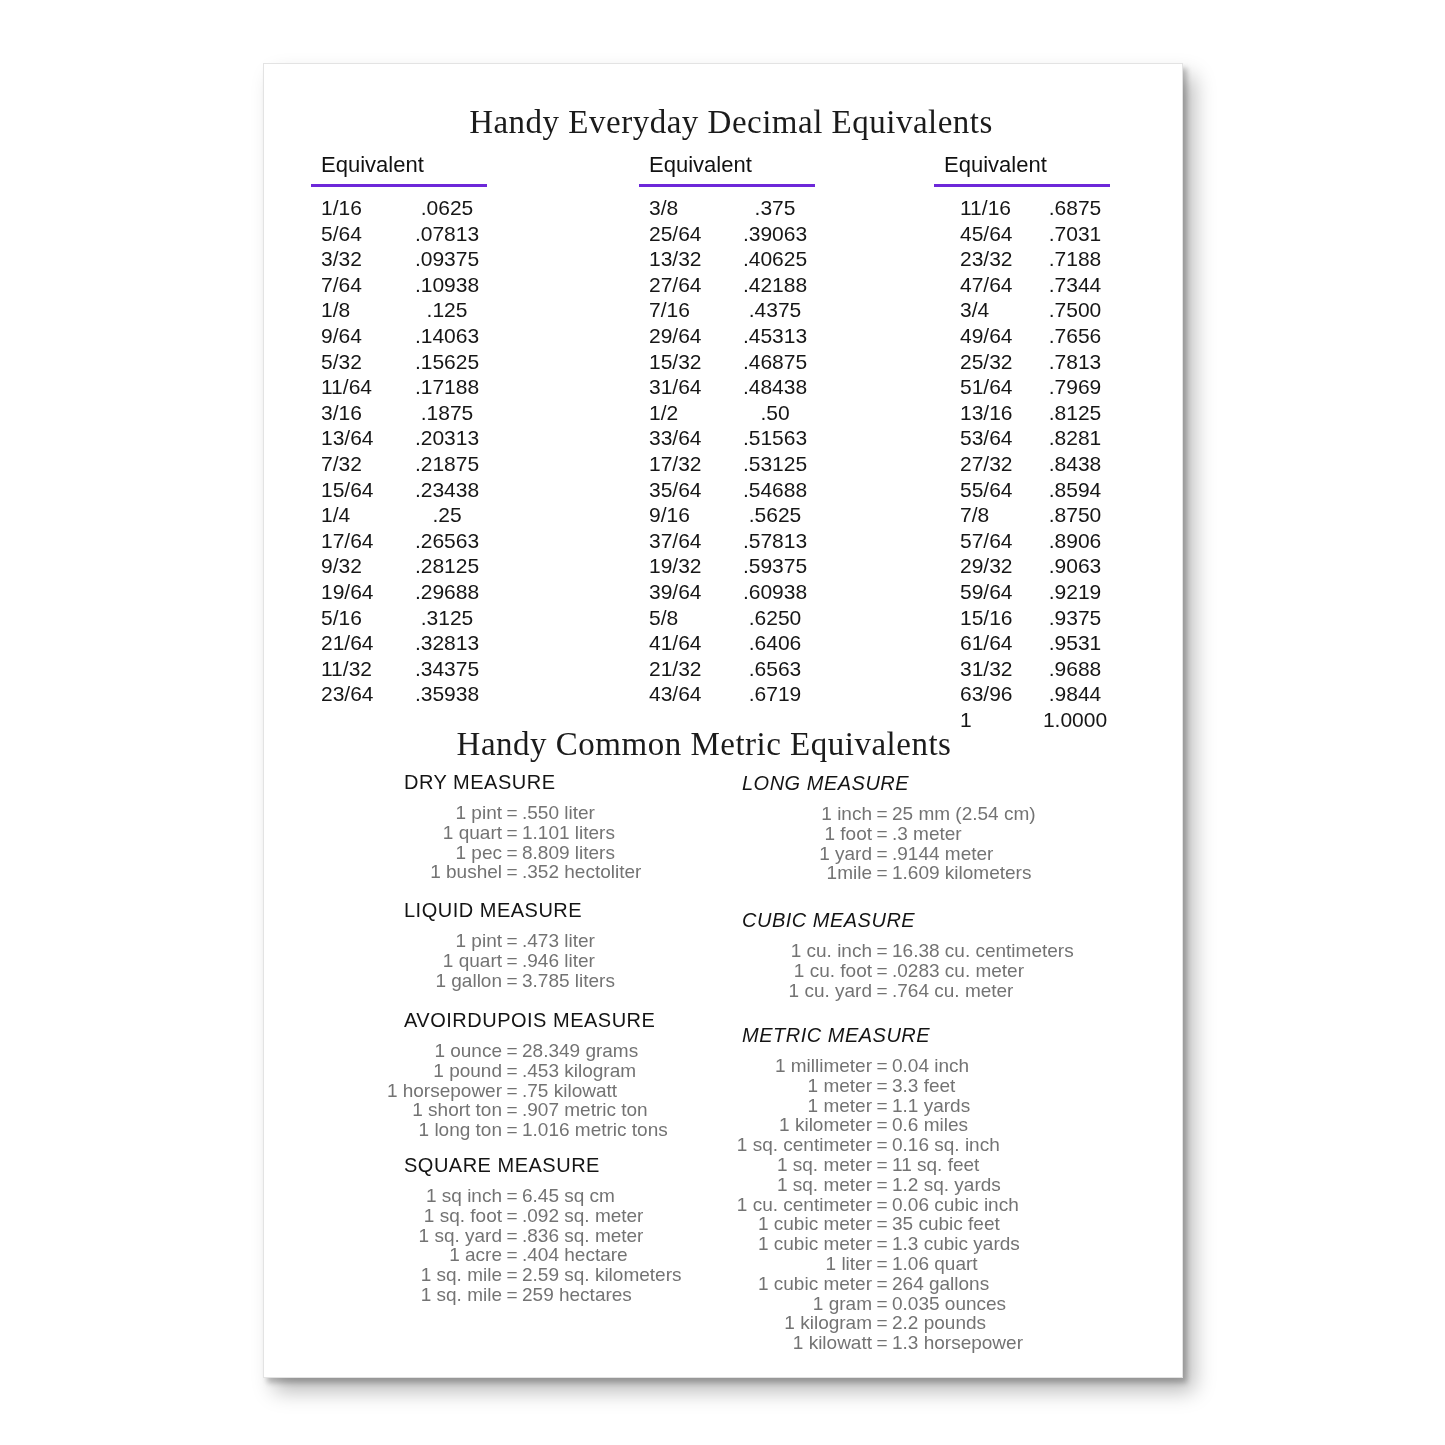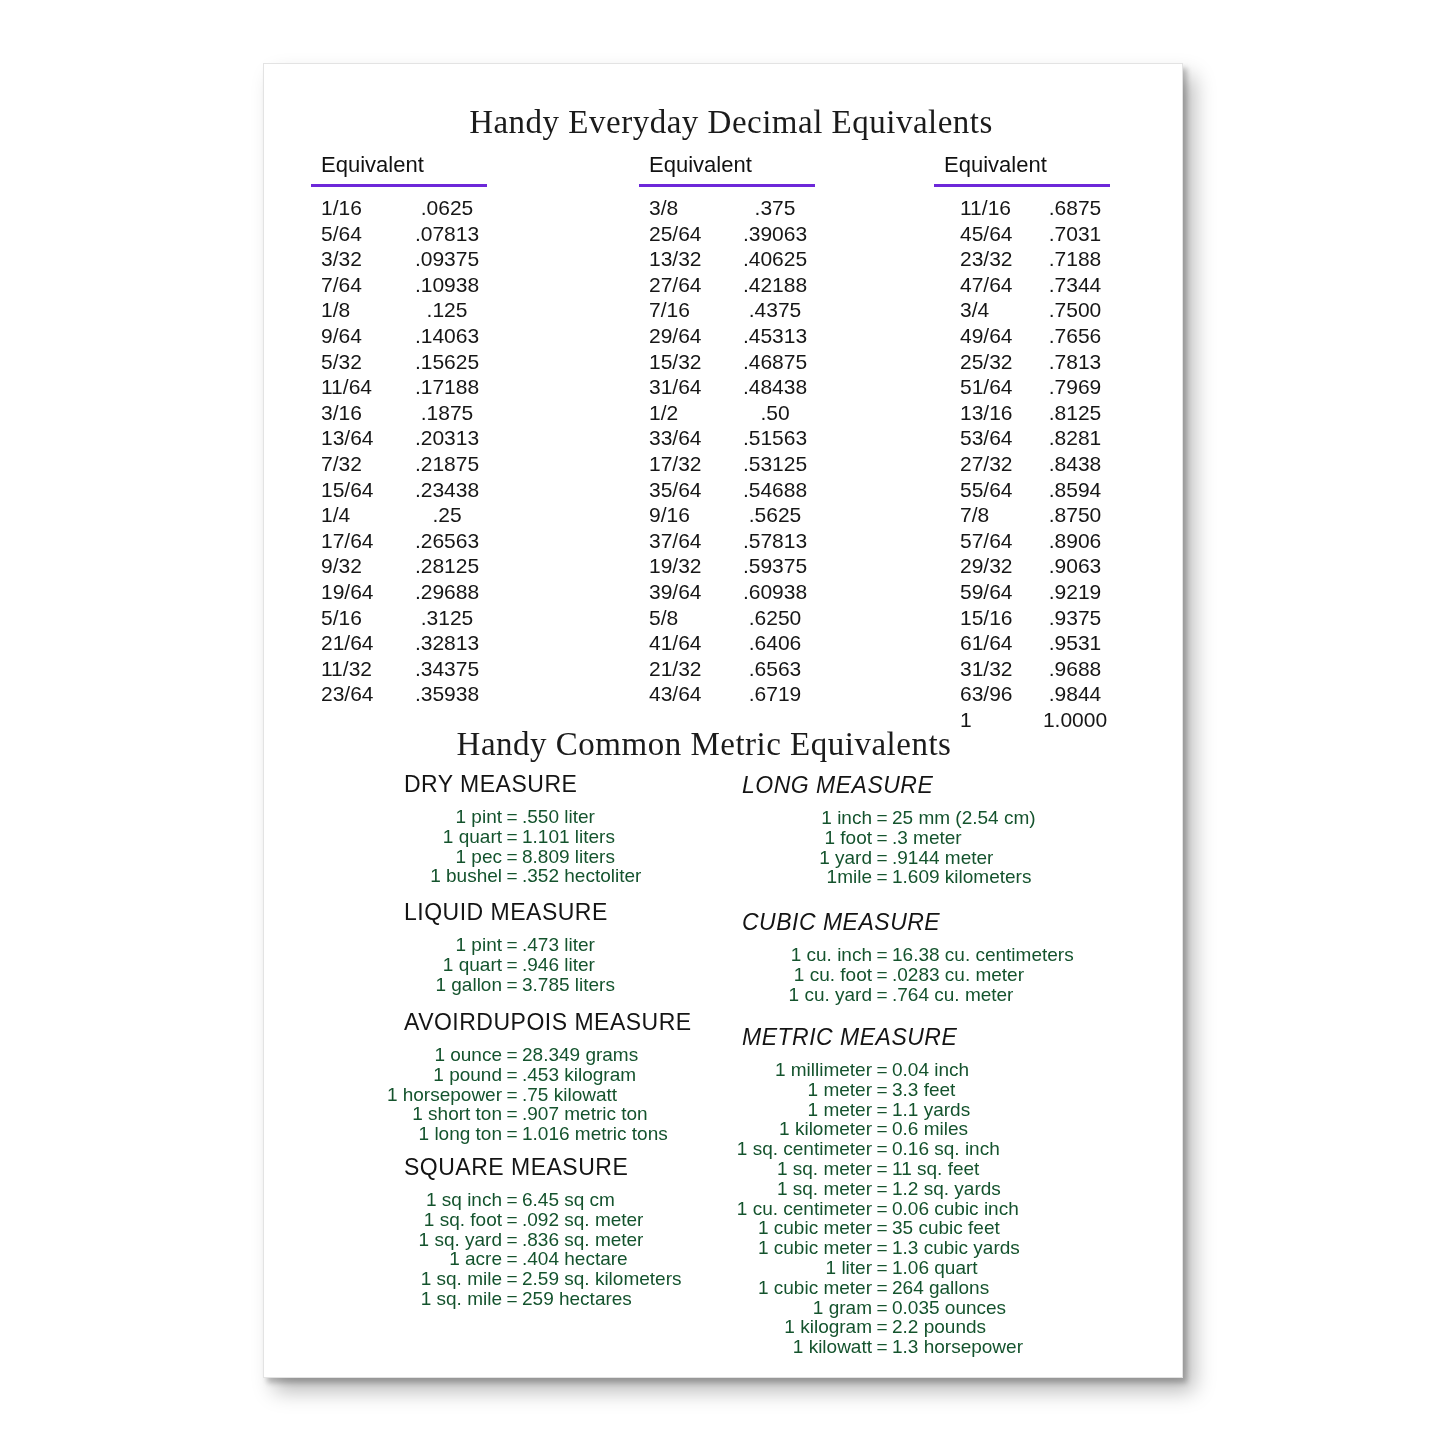--- a/index.html
+++ b/index.html
@@ -80,35 +80,35 @@
   }
 
   
   .m-group {
     position: absolute;
     width: 470px;
   }
   .m-group.m-left  { left: 118px; }
   .m-group.m-right { left: 452px; }
   .m-head {
-    font-size: 23px;
+    font-size: 20px;
     font-weight: 400;
     letter-spacing: 0.5px;
     color: #141414;
     margin: 0 0 9px 0;
     white-space: nowrap;
   }
   .m-left  .m-head { margin-left: 22px; }
   .m-right .m-head { margin-left: 26px; font-style: italic; }
   .m-item {
     display: flex;
     font-size: 19px;
     line-height: 19.8px;
     white-space: nowrap;
-    color: #14532d;
+    color: #737373;
   }
   .m-lhs {
     box-sizing: border-box;
     text-align: right;
     flex-shrink: 0;
   }
   .m-left  .m-lhs { width: 120px; }
   .m-right .m-lhs { width: 156px; }
   .m-eq {
     display: inline-block;

